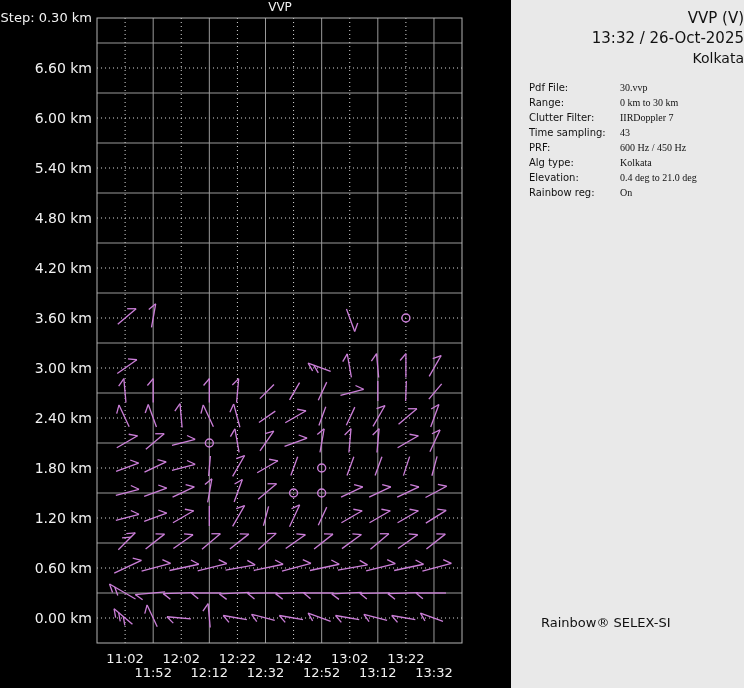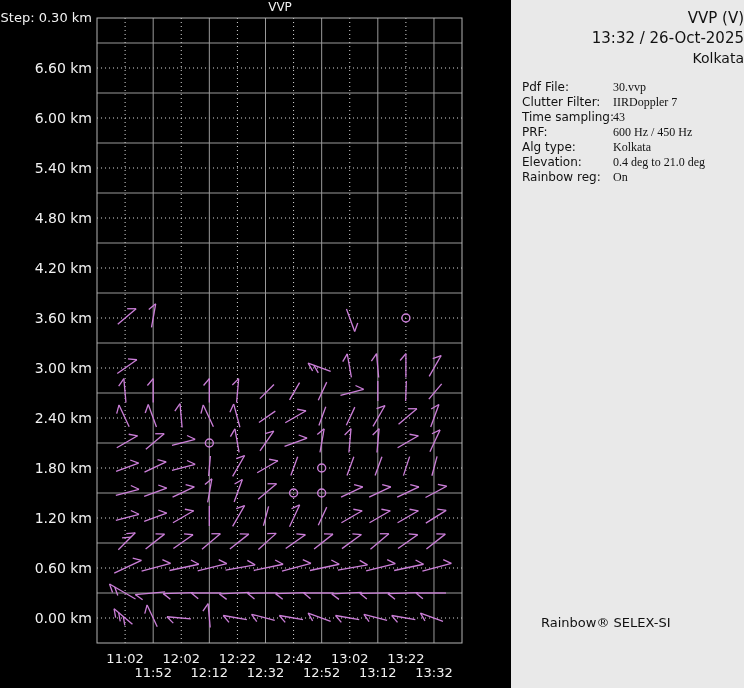--- a/index.html
+++ b/index.html
@@ -5,21 +5,21 @@
   html,body{margin:0;padding:0;background:#000;}
   #app{position:relative;width:744px;height:688px;background:#000;overflow:hidden;
        font-family:"DejaVu Sans","Liberation Sans",sans-serif;}
   #chart-area{position:absolute;left:0;top:0;width:511px;height:488px;background:#000;padding-left:48px;}
   #plot-svg{position:absolute;left:0;top:0;}
   #info-panel{position:absolute;left:511px;top:0;width:233px;height:688px;background:#e9e9e9;color:#111;}
   .panel-header{margin-top:8px;text-align:right;line-height:20px;}
   .ph-line1{font-size:15px;}
   .ph-line2{font-size:15px;}
   .ph-line3{font-size:14px;}
-  #info-rows{margin-top:12px;padding-left:11px;font-size:12px;}
+  #info-rows{margin-top:12px;padding-left:18px;font-size:10px;}
   .info-row{display:flex;line-height:15px;}
   .info-label{width:91px;flex:0 0 auto;white-space:nowrap;}
   .info-value{white-space:nowrap;font-family:Liberation Serif, serif;}
   #panel-footer{position:absolute;left:11px;top:615px;font-size:13px;margin-left:19px;}
 </style>
 </head>
 <body>
 
 <div id="app">
   <div id="chart-area">
@@ -334,20 +334,24 @@
       <div class="ph-line1">VVP (V)</div>
       <div class="ph-line2">13:32 / 26-Oct-2025</div>
       <div class="ph-line3">Kolkata</div>
     </div>
     <div id="info-rows">
         <div class="info-row">
           <div class="info-label">Pdf File:</div>
           <div class="info-value">30.vvp</div>
         </div>
         <div class="info-row">
+          <div class="info-label">Range:</div>
+          <div class="info-value">0 km to 30 km</div>
+        </div>
+        <div class="info-row">
           <div class="info-label">Clutter Filter:</div>
           <div class="info-value">IIRDoppler 7</div>
         </div>
         <div class="info-row">
           <div class="info-label">Time sampling:</div>
           <div class="info-value">43</div>
         </div>
         <div class="info-row">
           <div class="info-label">PRF:</div>
           <div class="info-value">600 Hz / 450 Hz</div>

